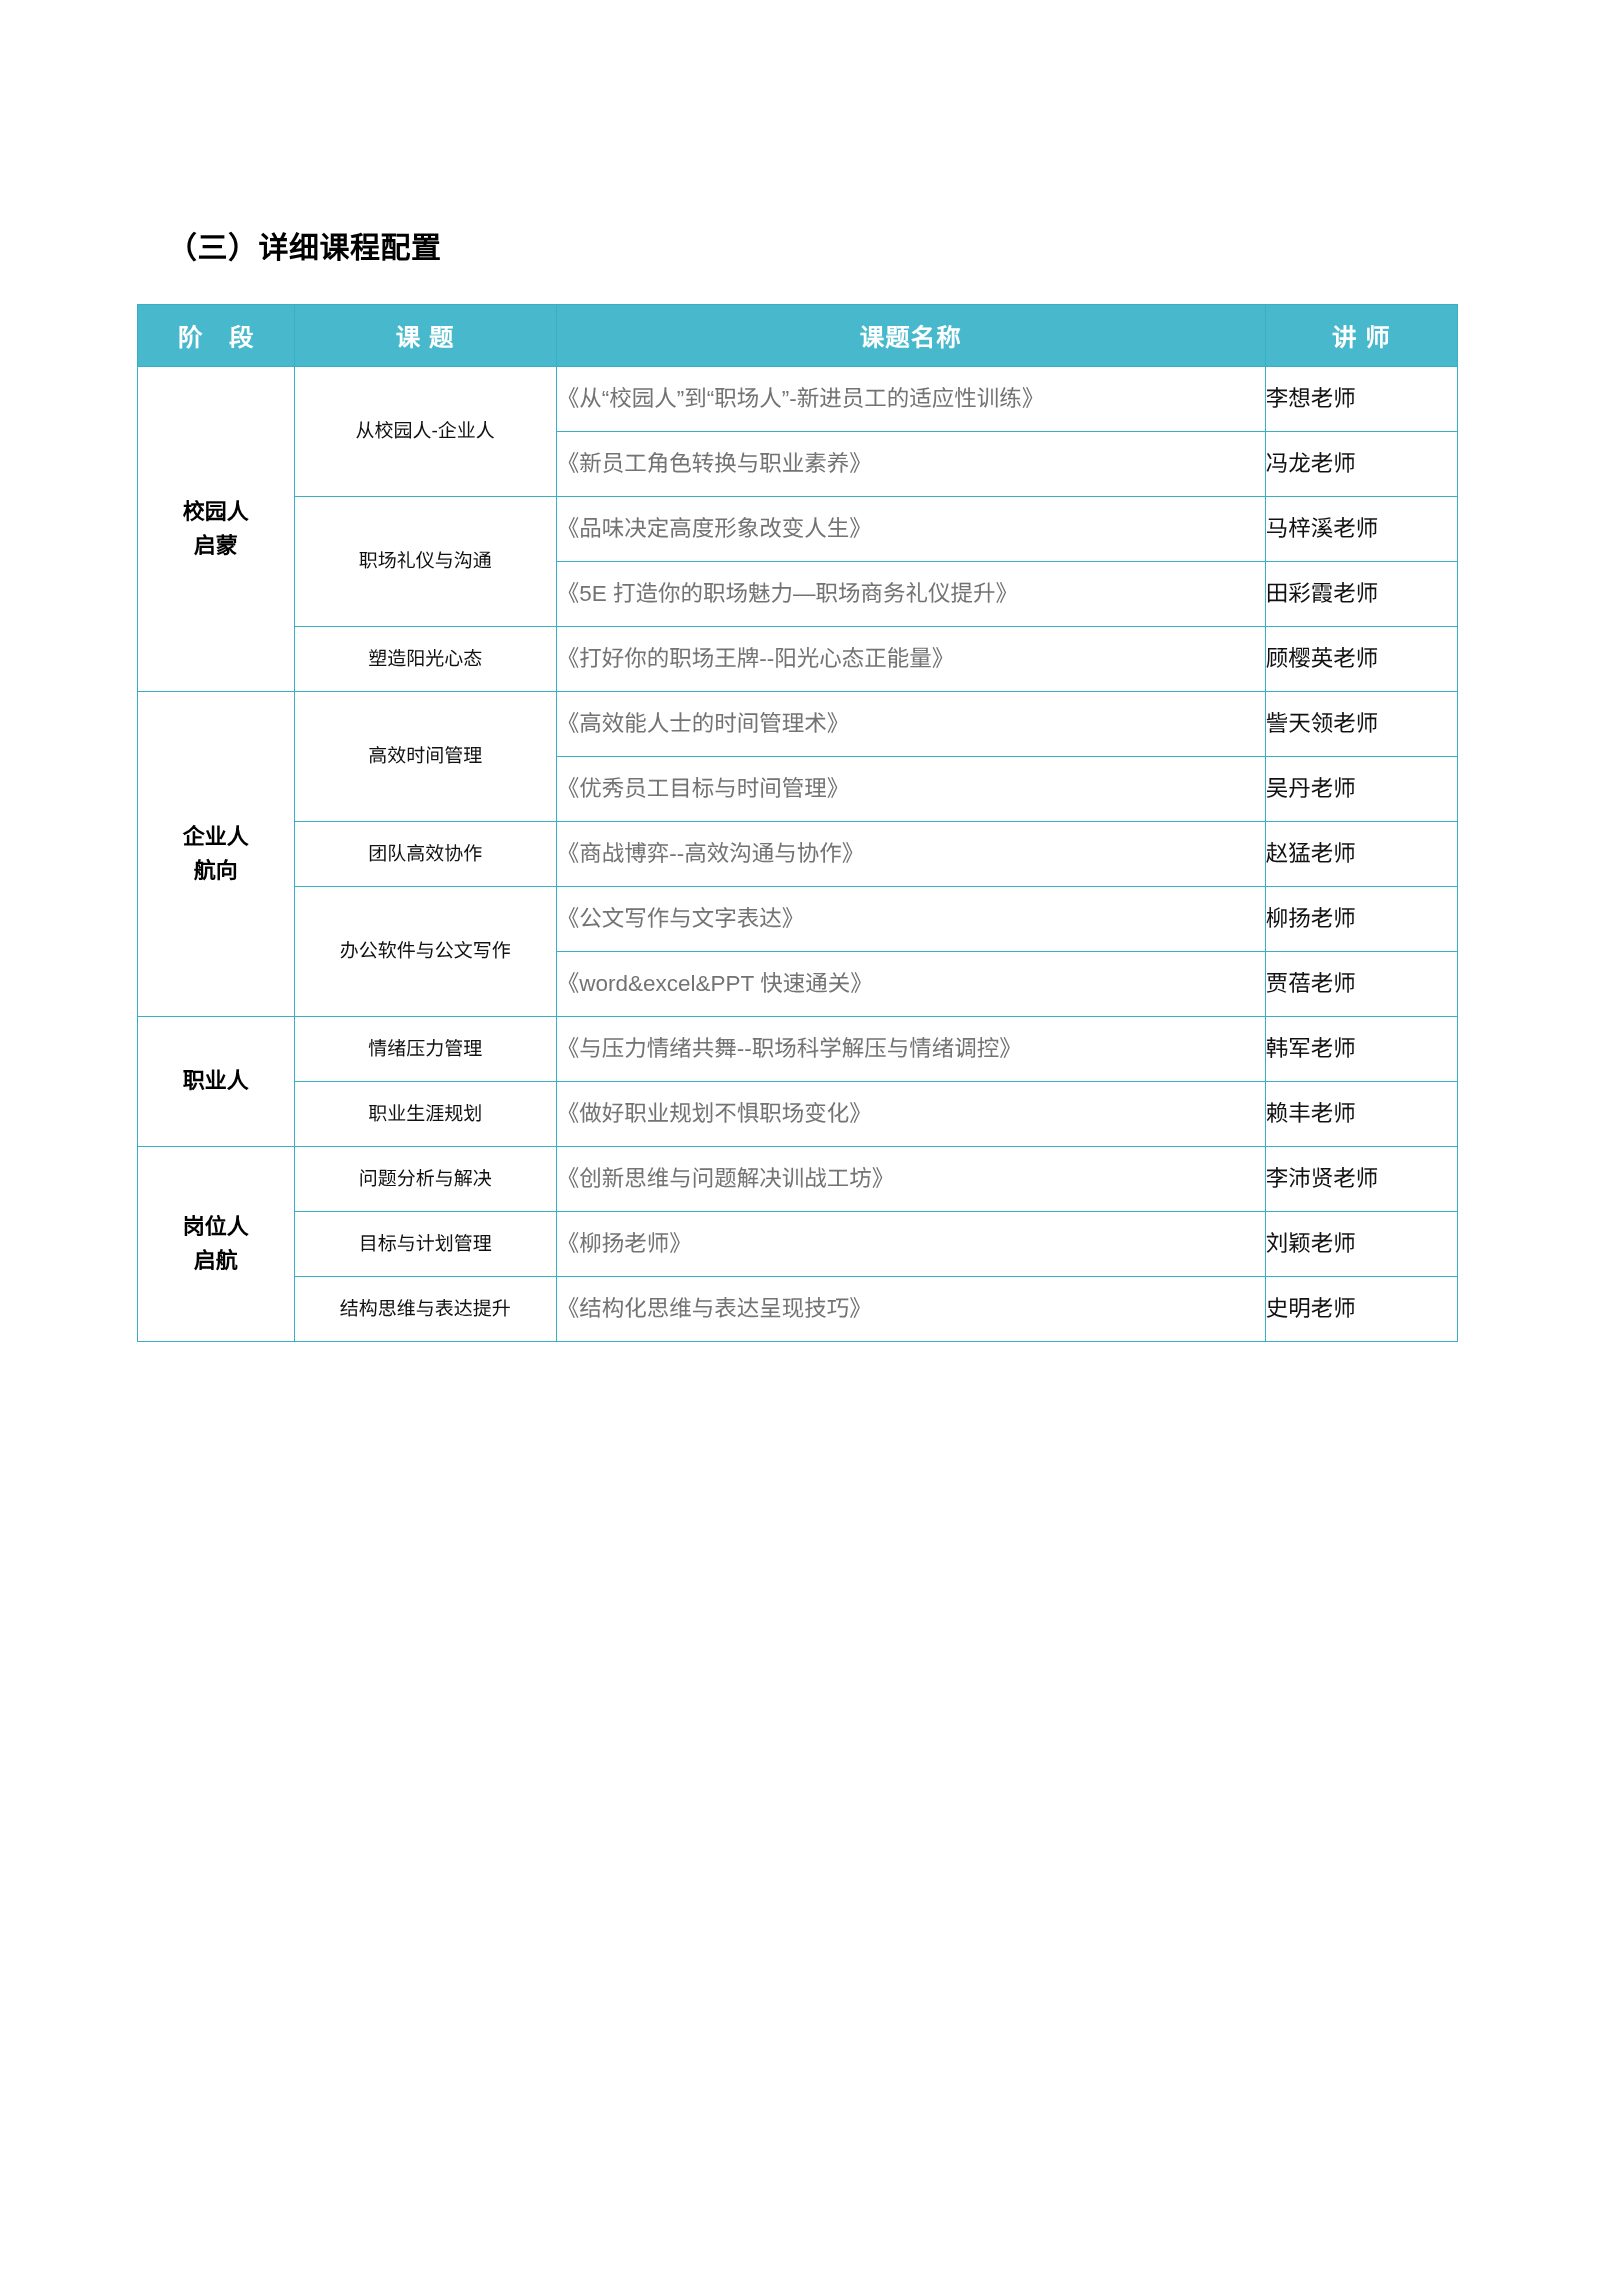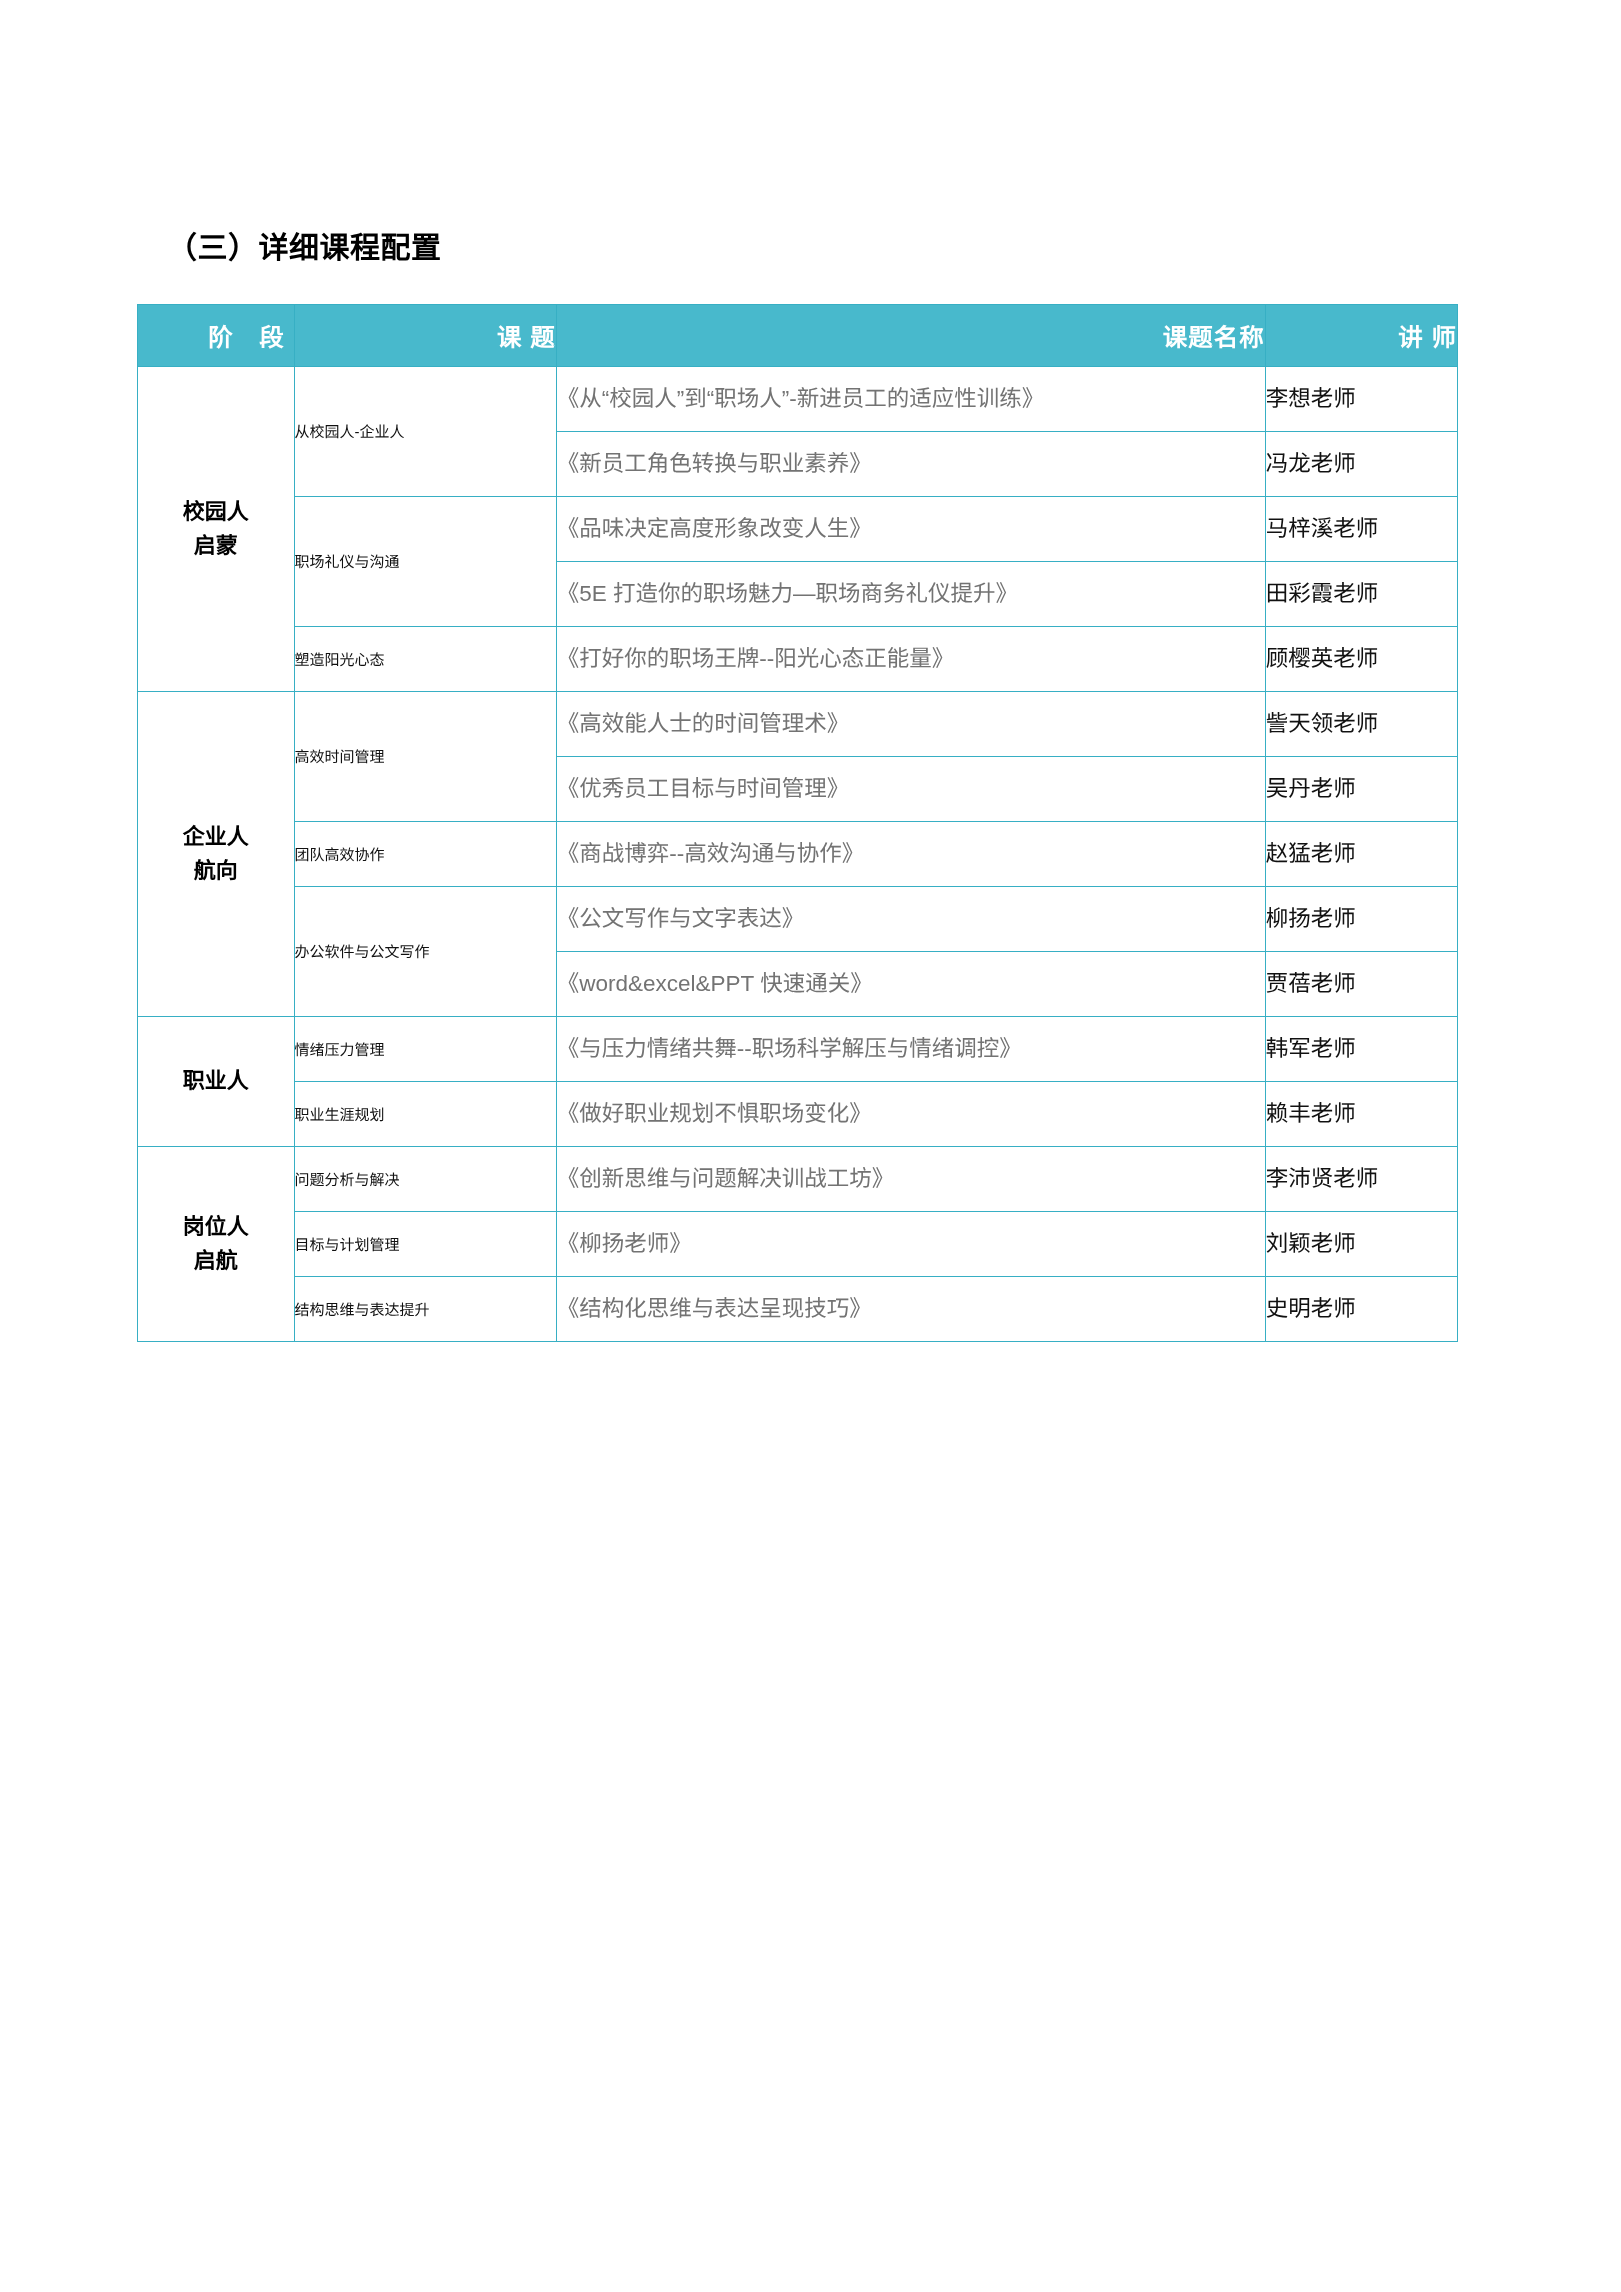--- a/index.html
+++ b/index.html
@@ -54,36 +54,36 @@
     border: 1px solid #37afc4;
     padding: 0;
     vertical-align: middle;
   }
   thead th {
     background: #48b9cc;
     color: #ffffff;
     font-size: 24.5px;
     font-weight: bold;
     height: 61px;
-    text-align: right;
+    text-align: center;
     letter-spacing: 1px;
   }
   thead th.sp-wide { letter-spacing: 9.8px; text-indent: 9.8px; }
 
   td.stage-cell {
     text-align: center;
     font-size: 22px;
     font-weight: bold;
     color: #000000;
     line-height: 1.55;
     padding: 5.9px 3.9px;
   }
   td.topic-cell {
-    text-align: left;
-    font-size: 15px;
+    text-align: center;
+    font-size: 19px;
     color: #111111;
     padding: 5.9px 5.9px;
     line-height: 1.4;
   }
   td.name-cell {
     text-align: left;
     font-size: 22.5px;
     color: #737373;
     padding: 5.9px 11.8px 5.9px 13.7px;
     line-height: 1.4;

